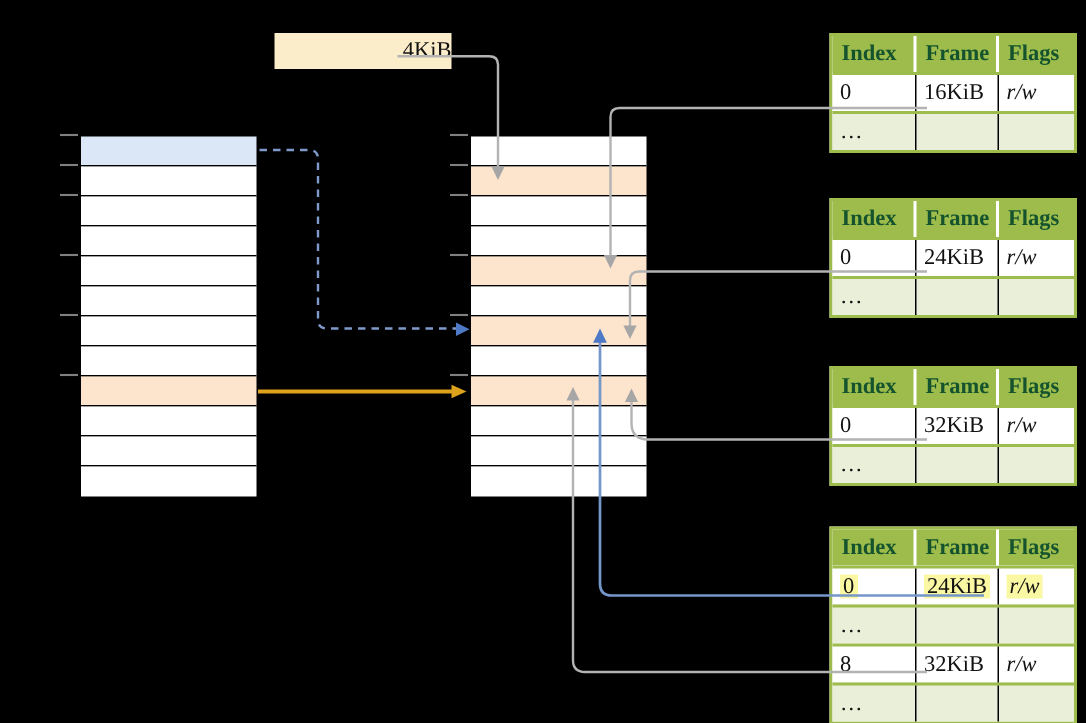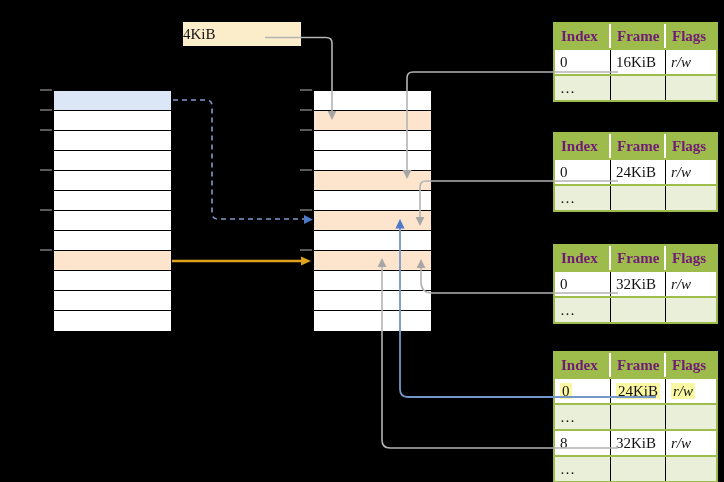--- a/index.html
+++ b/index.html
@@ -9,30 +9,30 @@
     font-family:"Liberation Serif","DejaVu Serif",serif;
   }
   
   .mem-table{position:absolute;border:1px solid #000;box-sizing:border-box;}
   .mem-row{box-sizing:border-box;border-bottom:1px solid #000;width:100%;}
   .mem-row:last-child{border-bottom:none;}
   
   .page-label{
     position:absolute;left:183px;top:22px;width:118px;height:24px;
     background:var(--cream);color:#111;font-size:15px;line-height:24px;
-    text-align:left;
+    text-align:right;
   }
   
   .frame-table{
     position:absolute;width:165px;box-sizing:border-box;
     border:2px solid var(--green);background:#fff;
   }
   .frame-header{display:flex;background:var(--green);height:24px;}
   .frame-header .fcell{
-    color:#701a75;font-weight:bold;font-size:15px;line-height:24px;
+    color:#14532d;font-weight:bold;font-size:15px;line-height:24px;
     padding-left:6px;box-sizing:border-box;border-right:2px solid #fff;
   }
   .frame-header .fcell:last-child{border-right:none;}
   .frame-row{display:flex;height:26px;box-sizing:border-box;border-top:2px solid var(--green);background:#fff;}
   .frame-row.shaded{background:var(--lightgreen);}
   .frame-row .fcell{
     color:#111;font-size:15px;line-height:24px;padding-left:5px;
     box-sizing:border-box;border-right:1px solid #000;overflow:hidden;
   }
   .frame-row .fcell:last-child{border-right:none;font-style:italic;}

